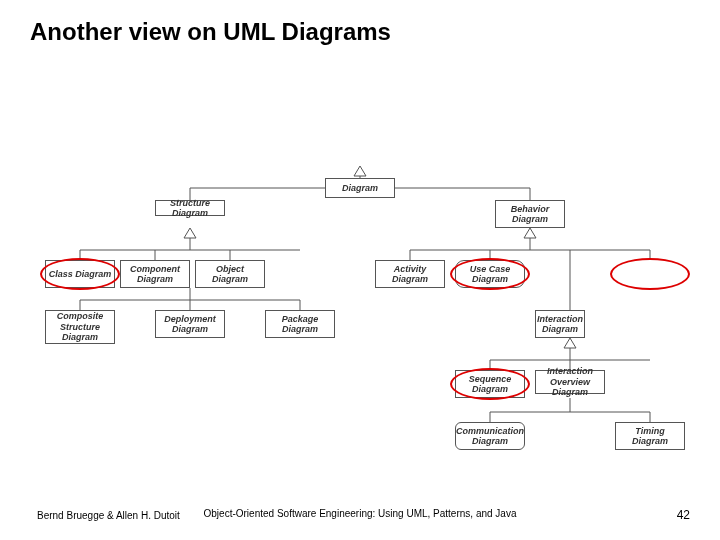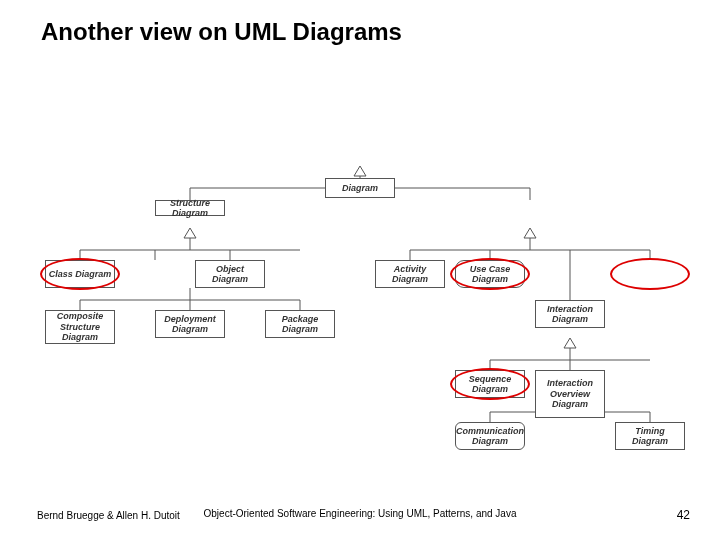--- a/index.html
+++ b/index.html
@@ -12,21 +12,20 @@
     color: #000;
     position: relative;
     overflow: hidden;
   }
   .title {
     position: absolute;
     left: 30px;
     top: 18px;
     font-size: 24px;
     font-weight: bold;
-    margin-left: 11px;
   }
   .footer {
     position: absolute;
     bottom: 18px;
     left: 30px;
     right: 30px;
     font-size: 10px;
     display: flex;
     justify-content: space-between;
     align-items: baseline;
@@ -128,44 +127,48 @@
     <line x1="570" y1="398" x2="570" y2="412"></line>
     <line x1="490" y1="412" x2="650" y2="412"></line>
     <line x1="490" y1="412" x2="490" y2="422"></line>
     <line x1="650" y1="412" x2="650" y2="422"></line>
   </svg>
 
   <div class="node" style="left:325px; top:146px; width:70px; height:20px;margin-top:32px;">Diagram</div>
 
   <div class="node" style="left:155px; top:200px; width:70px; height:16px;">Structure
 Diagram</div>
+  <div class="node" style="left:495px; top:200px; width:70px; height:28px;">Behavior
+Diagram</div>
 
   <div class="node" style="left:45px;  top:260px; width:70px; height:28px;">Class Diagram</div>
+  <div class="node" style="left:120px; top:260px; width:70px; height:28px;">Component
+Diagram</div>
   <div class="node" style="left:195px; top:260px; width:70px; height:28px;">Object
 Diagram</div>
 
   <div class="node" style="left:45px;  top:310px; width:70px; height:34px;">Composite
 Structure
 Diagram</div>
   <div class="node" style="left:155px; top:310px; width:70px; height:28px;">Deployment
 Diagram</div>
   <div class="node" style="left:265px; top:310px; width:70px; height:28px;">Package
 Diagram</div>
 
   <div class="node" style="left:375px; top:260px; width:70px; height:28px;">Activity
 Diagram</div>
   <div class="node" style="left:455px; top:260px; width:70px; height:28px;border-radius:9px;">Use Case
 Diagram</div>
 
-  <div class="node" style="left:535px; top:300px; width:70px; height:28px;">Interaction
+  <div class="node" style="left:535px; top:310px; width:50px; height:28px;">Interaction
 Diagram</div>
 
   <div class="node" style="left:455px; top:370px; width:70px; height:28px;">Sequence
 Diagram</div>
-  <div class="node" style="left:535px; top:370px; width:70px; height:48px;">Interaction
+  <div class="node" style="left:535px; top:370px; width:70px; height:24px;">Interaction
 Overview
 Diagram</div>
 
   <div class="node" style="left:455px; top:422px; width:70px; height:28px;border-radius:6px;">Communication
 Diagram</div>
   <div class="node" style="left:615px; top:422px; width:70px; height:28px;">Timing
 Diagram</div>
 
   <div class="circ" style="left:40px;  top:258px; width:80px; height:32px;"></div>
   <div class="circ" style="left:450px; top:258px; width:80px; height:32px;"></div>

